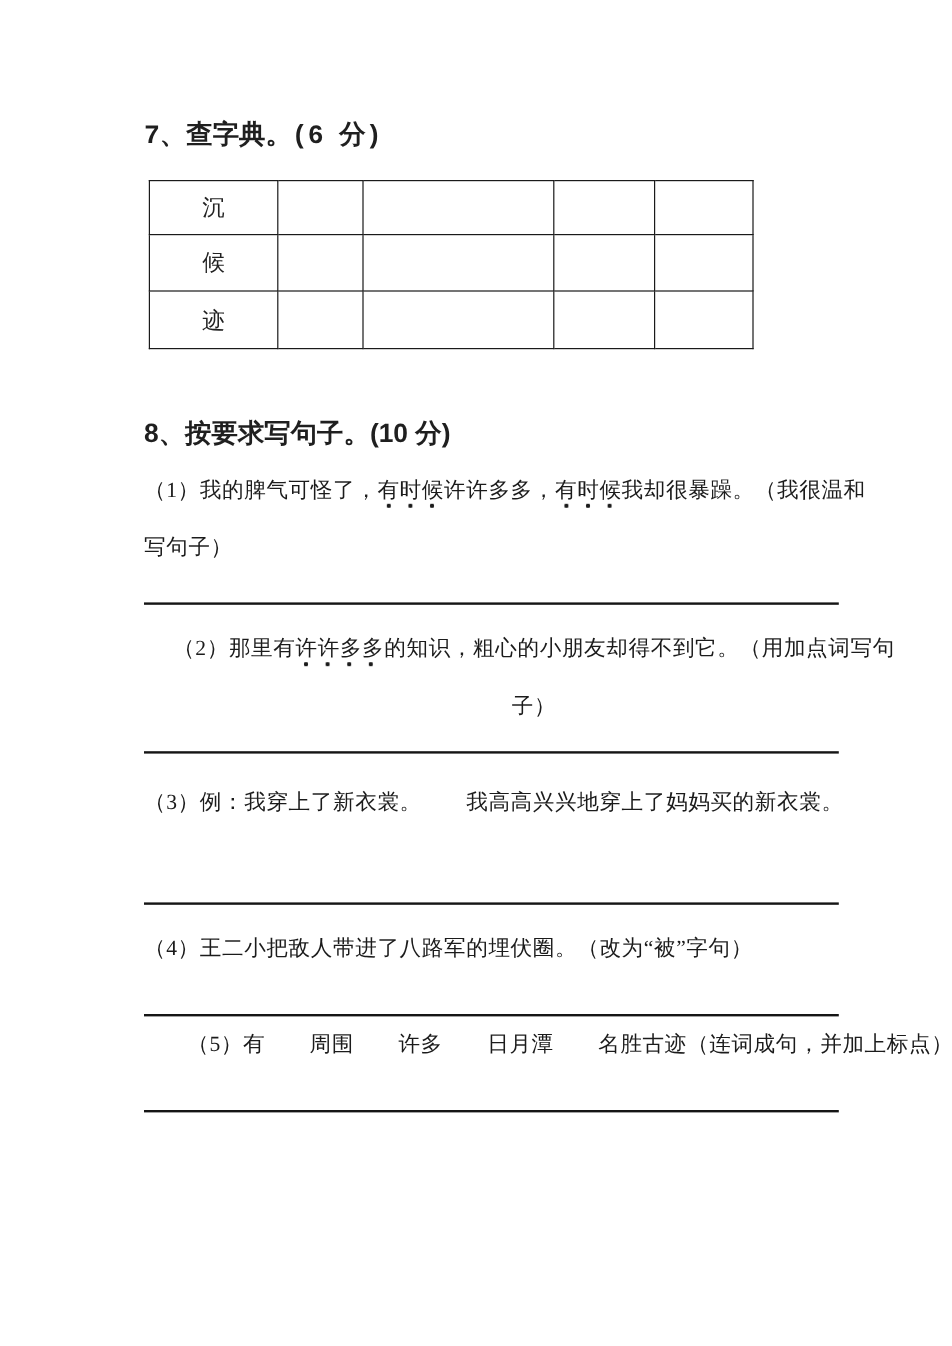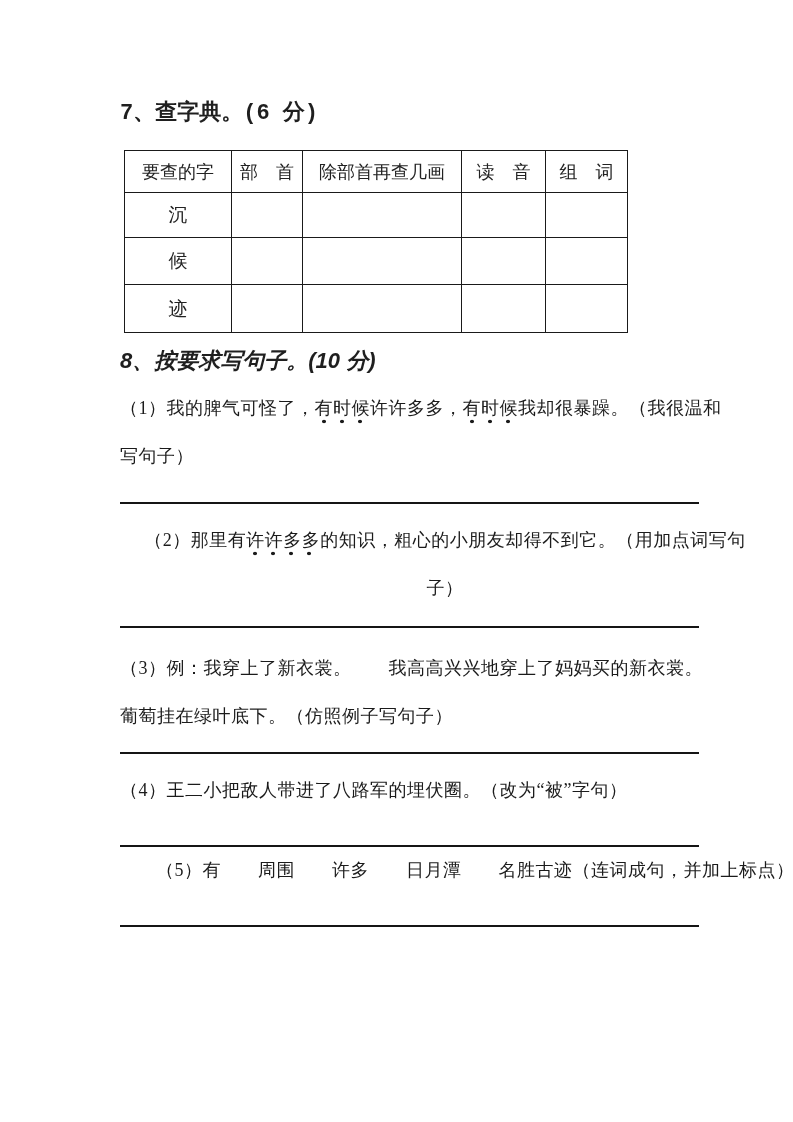--- a/index.html
+++ b/index.html
@@ -73,27 +73,20 @@
 
 <table class="lookup abs" style="left:124px; top:150px; width:503px;">
   <colgroup>
     <col style="width:107px">
       <col style="width:71px">
       <col style="width:159px">
     <col style="width:84px">
       <col style="width:82px">
   </colgroup>
   <tbody>
-      <tr class="hdr">
-    <td>要查的字</td>
-    <td>部　首</td>
-    <td>除部首再查几画</td>
-    <td>读　音</td>
-    <td>组　词</td>
-  </tr>
   <tr class="r1">
     <td class="charcell">沉</td>
     <td></td>
     <td></td>
     <td></td>
     <td></td>
   </tr>
   <tr class="r2">
     <td class="charcell">候</td>
     <td></td>
@@ -104,31 +97,31 @@
   <tr class="r3">
     <td class="charcell">迹</td>
     <td></td>
     <td></td>
     <td></td>
     <td></td>
   </tr>
 </tbody>
   </table>
 
-<div class="abs sec-title" style="left:120px; top:347px;font-style:italic;">8、按要求写句子。(10 分)</div>
+<div class="abs sec-title" style="left:120px; top:347px;">8、按要求写句子。(10 分)</div>
 
 <div class="abs question" style="left:120px; top:384px;"><span>（1）我的脾气可怪了，</span><span class="em-dot">有时候</span><span>许许多多，</span><span class="em-dot">有时候</span><span>我却很暴躁。（我很温和</span><br><span>写句子）</span></div>
 
 <div class="abs answer-line" style="left:120px; top:502px;"></div>
 
 <div class="abs question" style="left:120px; top:516px;text-align:center;"><span>（2）那里有</span><span class="em-dot">许许多多</span><span>的知识，粗心的小朋友却得不到它。（用加点词写句</span><br><span>子）</span></div>
 
 <div class="abs answer-line" style="left:120px; top:626px;"></div>
 
-<div class="abs question" style="left:120px; top:644px;"><span>（3）例：我穿上了新衣裳。　　我高高兴兴地穿上了妈妈买的新衣裳。</span><br><span>葡萄挂在绿叶底下。（仿照例子写句子）</span></div>
+<div class="abs question" style="left:120px; top:644px;"><span>（3）例：我穿上了新衣裳。　　我高高兴兴地穿上了妈妈买的新衣裳。</span><br></div>
 
 <div class="abs answer-line" style="left:120px; top:752px;"></div>
 
 <div class="abs question" style="left:120px; top:766px;"><span>（4）王二小把敌人带进了八路军的埋伏圈。（改为“被”字句）</span></div>
 
 <div class="abs answer-line" style="left:120px; top:845px;"></div>
 
 <div class="abs question" style="left:120px; top:846px;margin-left:36px;"><span>（5）有　　周围　　许多　　日月潭　　名胜古迹（连词成句，并加上标点）</span></div>
 
 <div class="abs answer-line" style="left:120px; top:925px;"></div>

